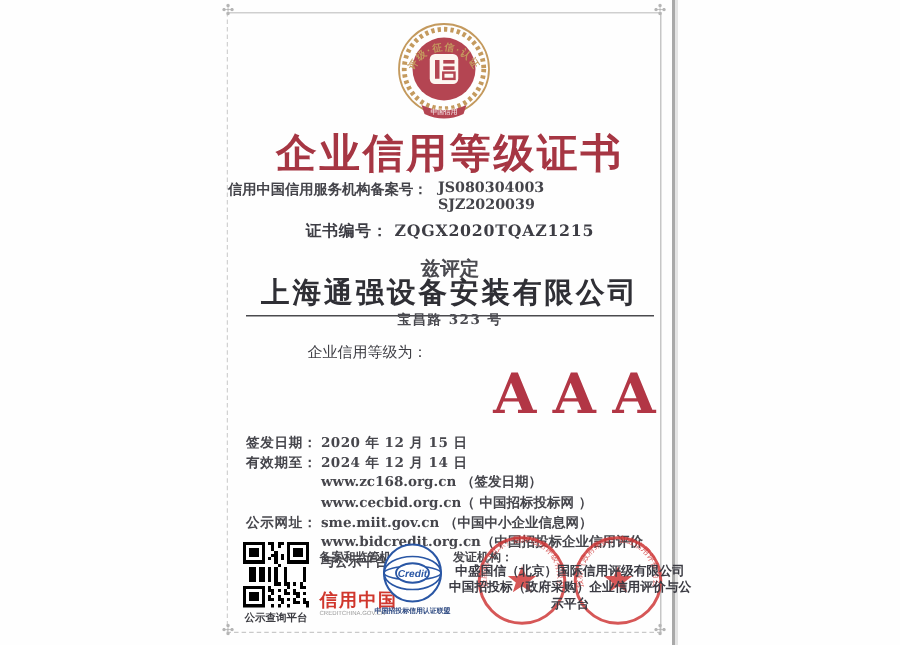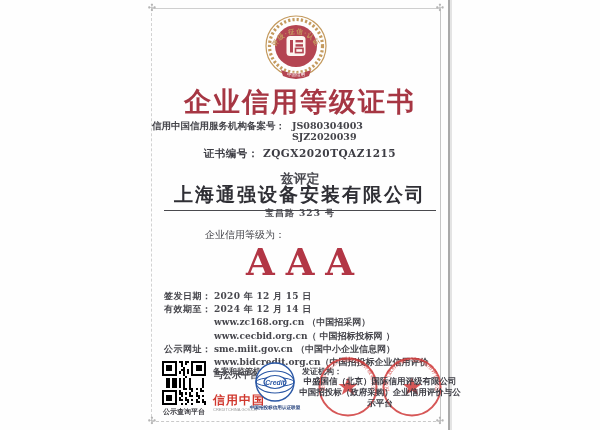--- a/index.html
+++ b/index.html
@@ -25,21 +25,21 @@
     font-weight:bold;font-size:27px;letter-spacing:2px;color:#a63643;text-align:center;}
   .filing{top:120px;display:flex;justify-content:flex-start;gap:7px;font-size:9.5px;font-weight:bold;color:#44444a;}
   .filing .nums{text-align:left;line-height:11px;font-weight:bold;}
   .certno{top:147px;font-size:10.5px;font-weight:bold;color:#3d3d44;letter-spacing:.5px;}
   .hereby{top:170px;font-size:13px;font-weight:bold;color:#4a4a50;}
   .company-wrap{top:182px;}
   .company{display:inline-block;font-size:19px;font-weight:bold;color:#2f2f35;
     letter-spacing:2px;border-bottom:1.5px solid #4a4a4e;padding:0 10px 2px;}
   .address{top:207px;font-size:9px;font-weight:bold;color:#4a4a50;letter-spacing:1px;}
   .rating-label{left:205px;top:228px;font-size:10px;font-weight:normal;color:#3e3e44;}
-  .rating{top:240px;font-size:37px;font-weight:bold;color:#b23645;letter-spacing:11px;text-indent:11px;}
+  .rating{top:240px;font-size:37px;font-weight:bold;color:#b23645;letter-spacing:11px;text-indent:11px;text-align:right;}
   
   .info{left:164px;top:290px;width:270px;font-size:9px;color:#46464c;font-weight:bold;}
   .info .row{display:flex;line-height:13.2px;align-items:center;}
   .info .lbl{width:50px;flex:none;letter-spacing:.5px;}
   .info .val{letter-spacing:.3px;}
   .site{line-height:13.2px;letter-spacing:0;}
   
   .qr{left:162px;top:361px;width:44px;height:44px;}
   .qr-label{left:156px;top:407px;width:56px;text-align:center;font-size:7px;font-weight:bold;color:#3c3c42;}
   .reg-label{left:213px;top:366px;font-size:8px;font-weight:bold;color:#46464c;}
@@ -119,21 +119,21 @@
     <span class="lbl">签发日期：</span>
     <span class="val">2020 年 12 月 15 日</span>
   </div>
   <div class="row">
     <span class="lbl">有效期至：</span>
     <span class="val">2024 年 12 月 14 日</span>
   </div>
   <div class="row">
     <span class="lbl">公示网址：</span>
     <span class="val">
-      <span class="site" style="display:block">www.zc168.org.cn （中国招采网）</span>
+      <span class="site" style="display:block">www.zc168.org.cn （签发日期）</span>
       <span class="site" style="display:block">www.cecbid.org.cn（ 中国招标投标网 ）</span>
       <span class="site" style="display:block">sme.miit.gov.cn （中国中小企业信息网）</span>
       <span class="site" style="display:block">www.bidcredit.org.cn（中国招投标企业信用评价与公示平台）</span>
     </span>
   </div>
 </div>
 
 <div class="abs qr"><svg id="qrsvg" width="44" height="44" viewBox="0 0 21 21" shape-rendering="crispEdges">
       <rect width="21" height="21" fill="#fff"></rect>
       <rect x="8" y="0" width="1" height="1" fill="#000"></rect>

